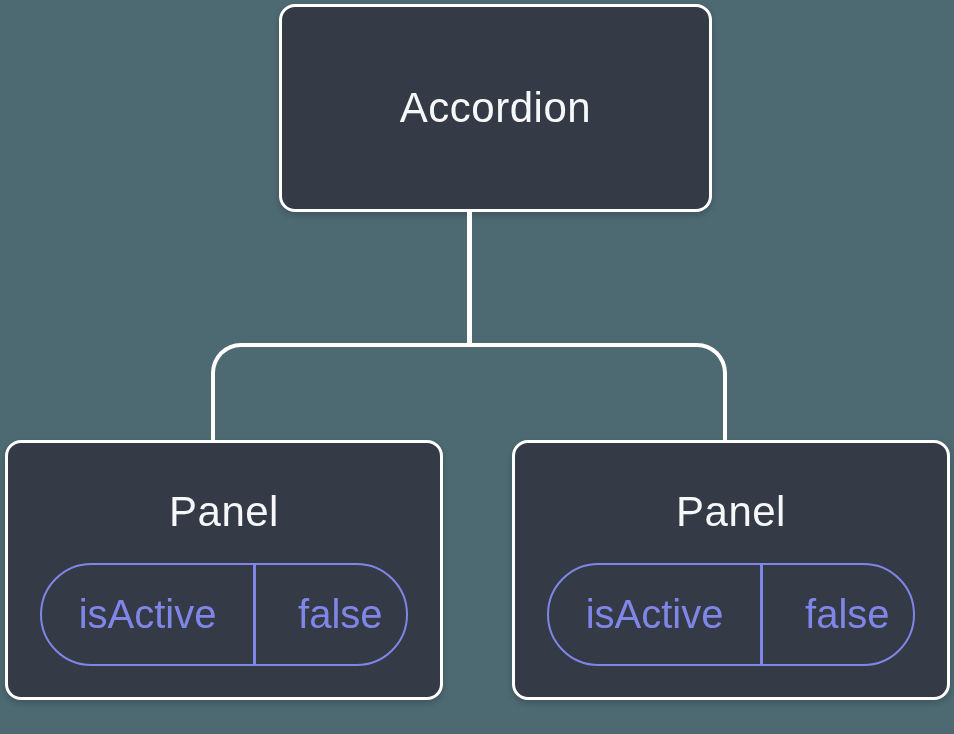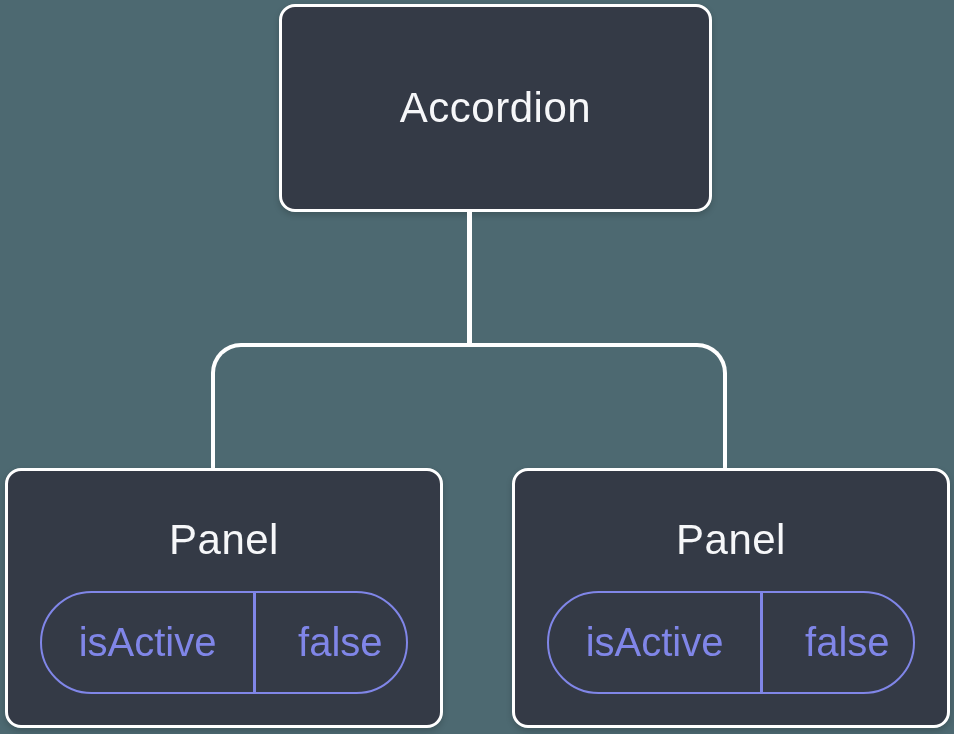--- a/index.html
+++ b/index.html
@@ -35,21 +35,21 @@
     display: flex; align-items: center; justify-content: center; margin-left: 26px;
   }
   .node-title {
     color: var(--title_color);
     font-size: 42px;
     font-weight: 500;
     letter-spacing: 0.5px;
   }
   .node-panel {
     width: 438px; height: 260px;
-    top: 468px;
+    top: 440px;
     padding-left: 26px;
   }
   .node-panel-left  { left: 5px; }
   .node-panel-right { left: 512px; }
   .panel-title {
     position: absolute;
     top: 44px; left: 0; right: 0;
     text-align: center;
     color: var(--title_color);
     font-size: 42px;

